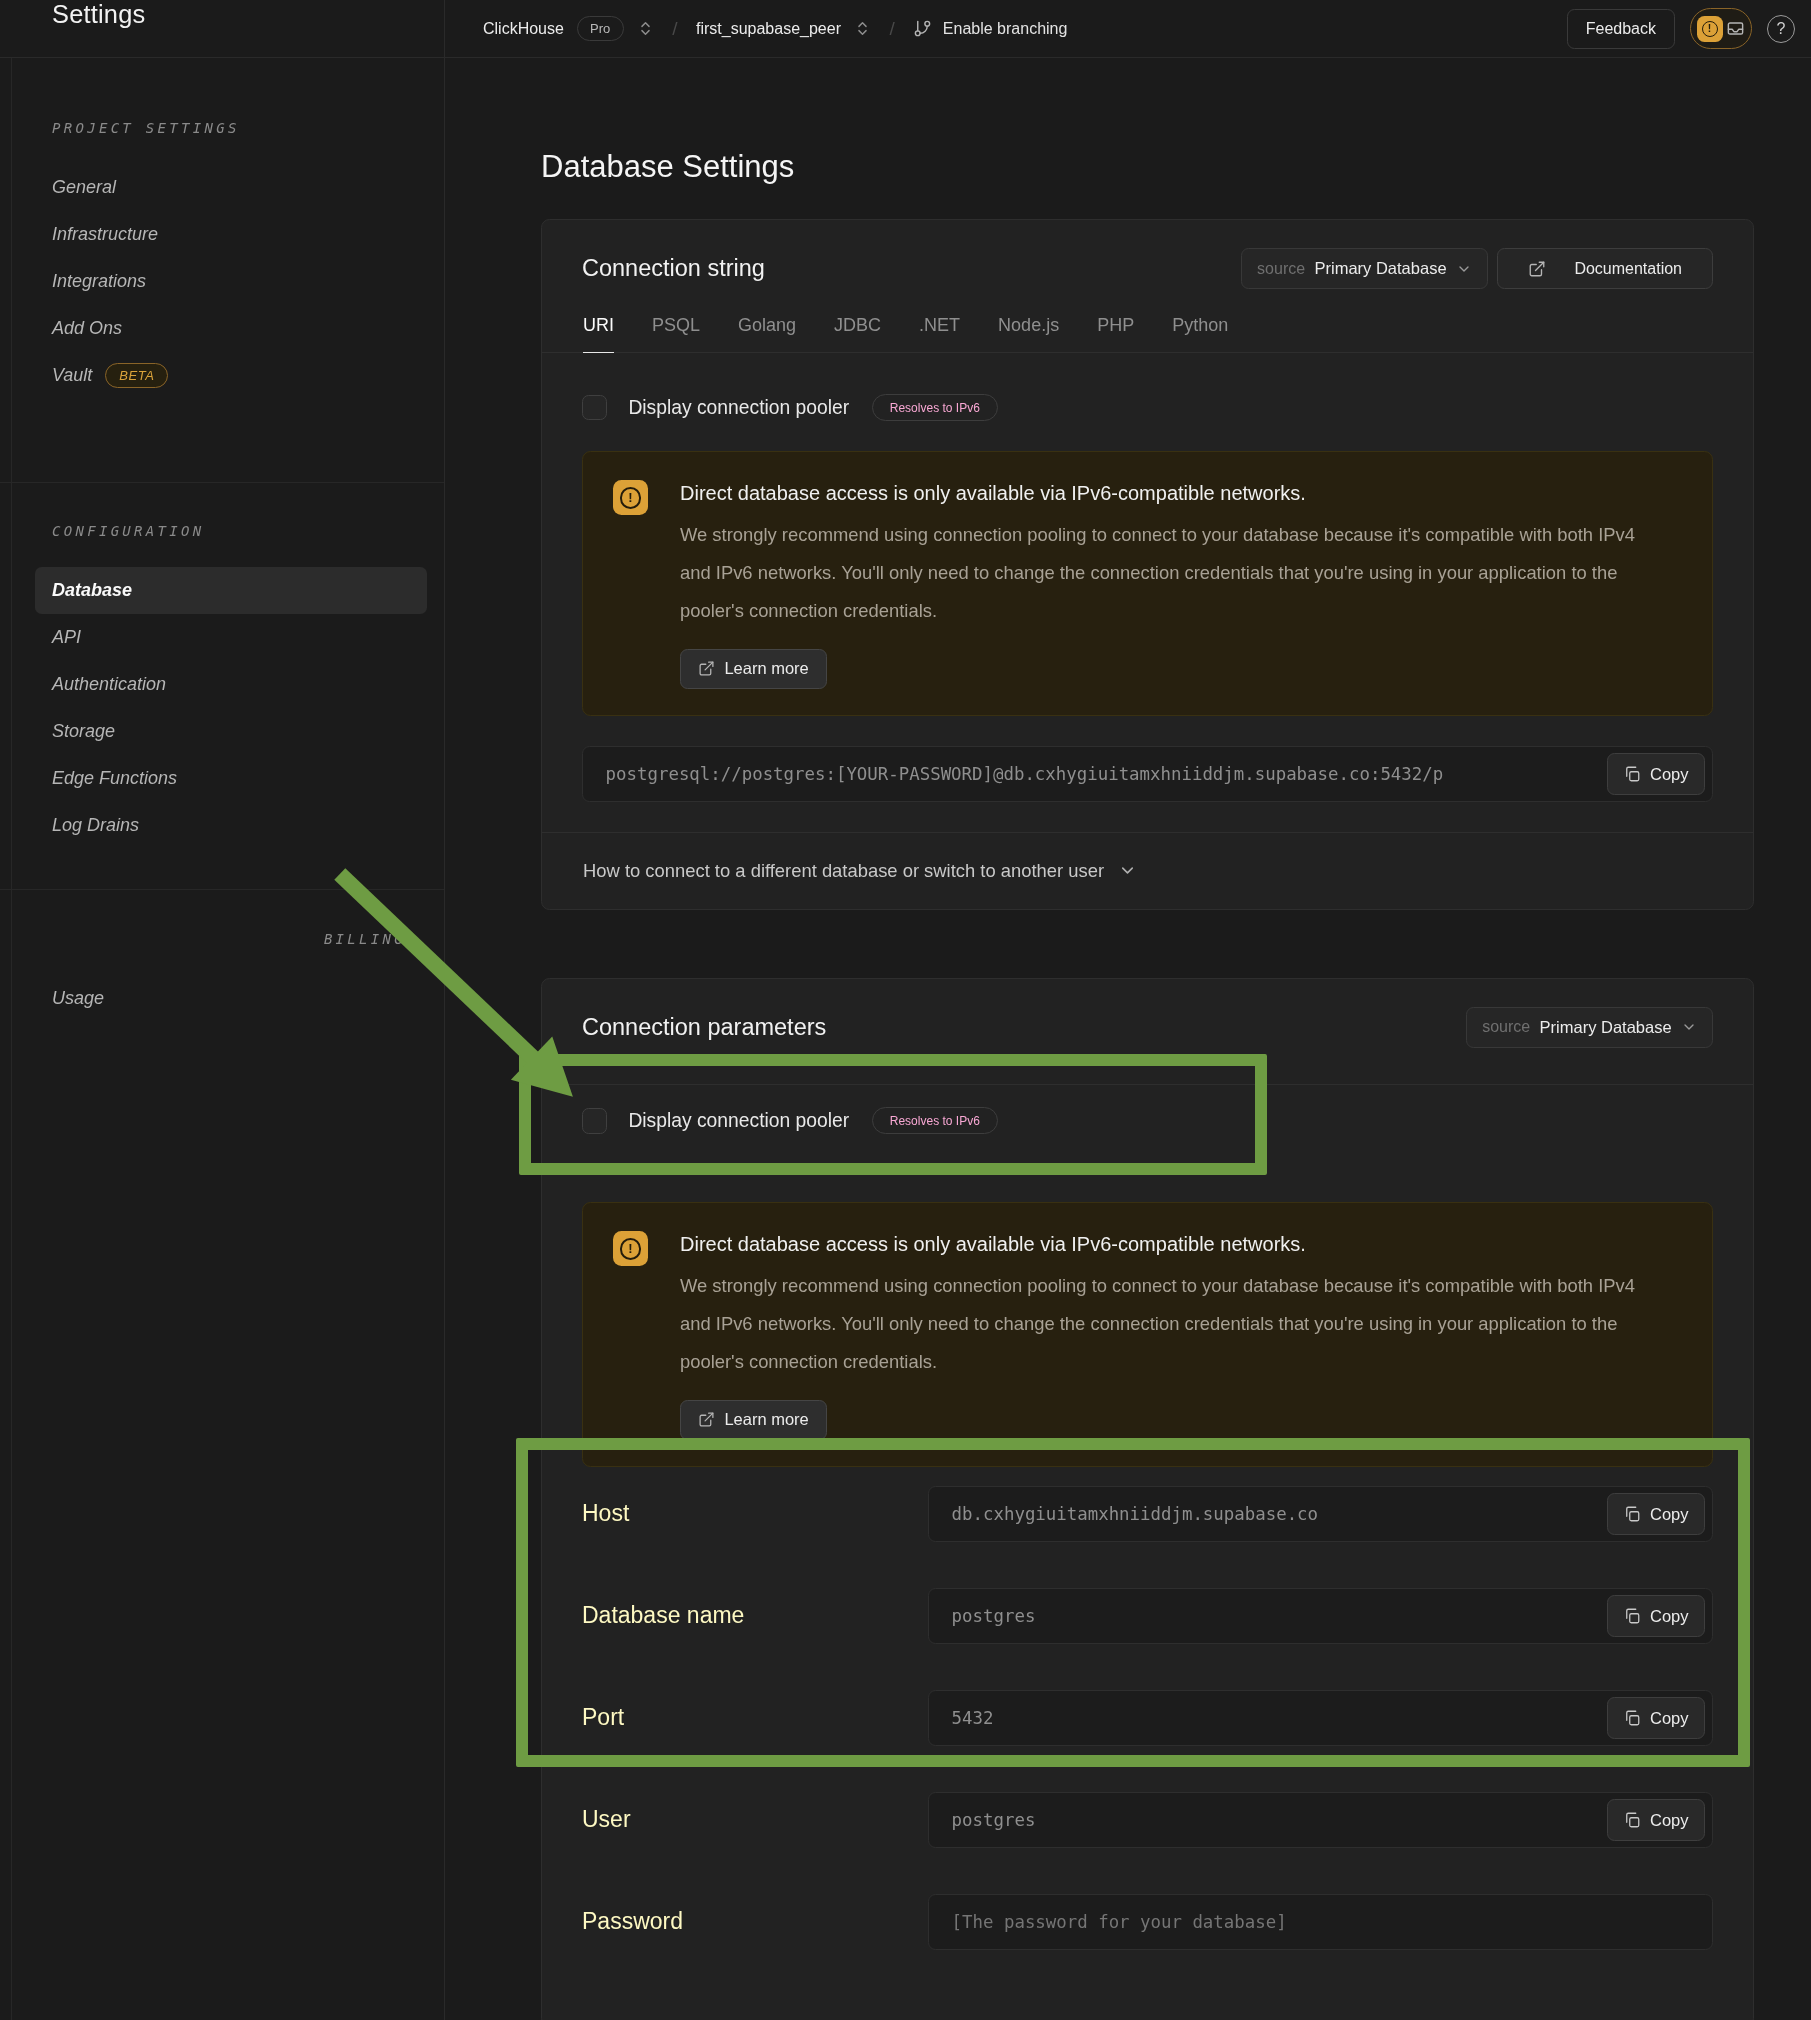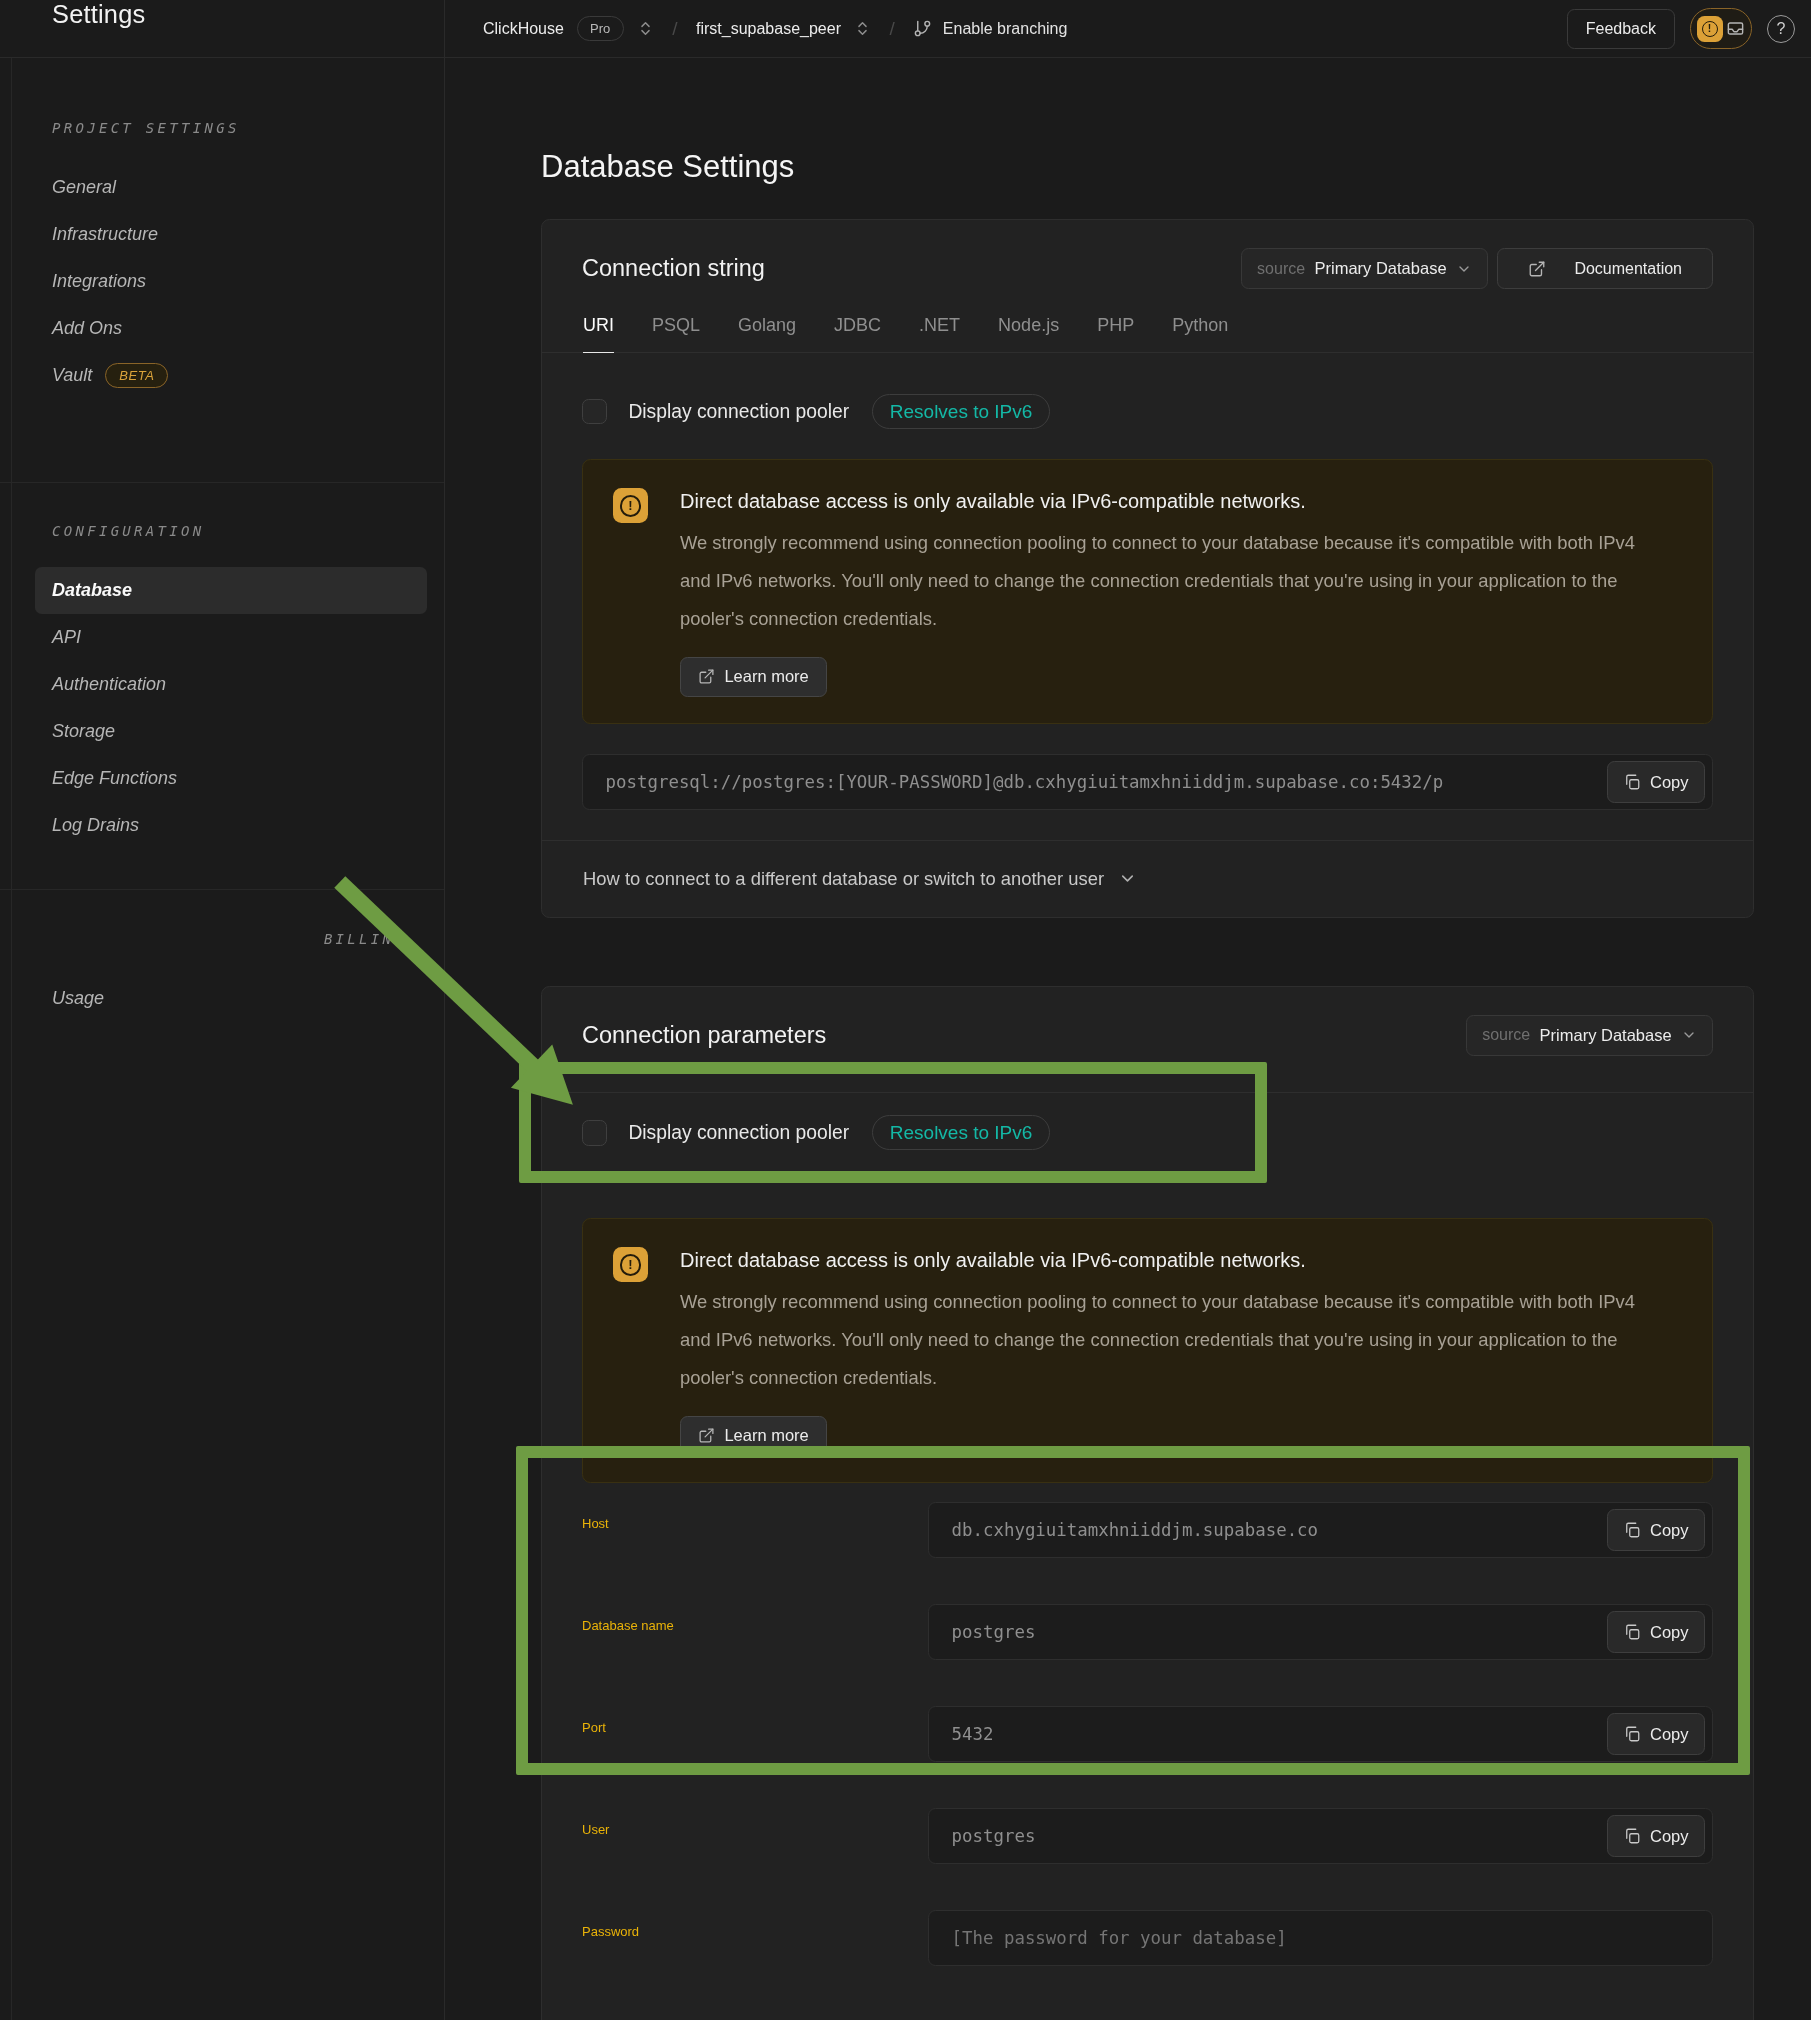--- a/index.html
+++ b/index.html
@@ -57,21 +57,21 @@
   .doc-btn svg, .learn-btn svg { color:#b5b5b5; }
 
   .tabs { display:flex; gap:38px; padding:0 41px; margin-top:26px; border-bottom:0.9px solid #2e2e2e; }
   .tab { font-size:18px; color:#8f8f8f; padding-bottom:16px; cursor:pointer; border-bottom:1.9px solid transparent; margin-bottom:-0.9px; }
   .tab.active { color:#fafafa; border-bottom-color:#e8e8e8; }
 
   .card-body { padding:41px 40px 30px 40px; }
   .pooler-row { display:flex; align-items:center; }
   .checkbox { width:25.4px; height:25.4px; border:1.4px solid #3f3f3f; background:#262626; border-radius:6.6px; cursor:pointer; flex:none; }
   .pooler-row .lbl { font-size:19.3px; color:#e9e9e9; margin-left:21px; }
-  .ipv6-badge { margin-left:22.6px; border:0.9px solid #3d3d3d; color:#14b8a6; border-radius:941px; font-size:19px; padding:5.6px 17px; }
+  .ipv6-badge { margin-left:22.6px; border:0.9px solid #3d3d3d; color:#f9a8d4; border-radius:941px; font-size:12px; padding:5.6px 17px; }
 
   .warning { margin-top:30px; background:#27200f; border:0.9px solid #393011; border-radius:8.5px; padding:28px 34px 26px 30px; display:flex; align-items:flex-start; }
   .warn-icon { width:35px; height:35px; background:#dca137; border-radius:8.5px; display:flex; align-items:center; justify-content:center; flex:none; }
   .warn-icon b { width:21.7px; height:21.7px; border:2.4px solid #241c0b; border-radius:50%; color:#241c0b; font-weight:700; font-size:13px; display:flex; align-items:center; justify-content:center; }
   .warn-text { margin-left:32px; }
   .warn-title { font-size:20px; color:#f0f0f0; line-height:26px; }
   .warn-body { margin-top:9.4px; font-size:18.4px; color:#a8a195; line-height:38px; max-width:970px; }
   .learn-btn { margin-top:19px; height:40px; padding:0 17px; background:#2e2e2e; border-color:#454545; font-size:16.5px; }
 
   .field-input { position:relative; height:56px; background:#1c1c1c; border:0.9px solid #2e2e2e; border-radius:7.5px; }
@@ -85,21 +85,21 @@
   .card-footer { border-top:0.9px solid #2e2e2e; padding:27px 41px; display:flex; align-items:center; gap:14px; }
   .card-footer span { font-size:18.4px; color:#c9c9c9; }
   .card-footer svg { color:#b0b0b0; }
 
   .card2 { margin-top:68px; }
   .card2 .card-head { padding-bottom:36px; border-bottom:0.9px solid #2e2e2e; }
   .card2 .card-body { padding-top:22.6px; }
   .card2 .warning { margin-top:68px; }
   .params { margin-top:19px; }
   .param-row { display:flex; align-items:flex-start; margin-bottom:46px; }
-  .param-row .plabel { width:346px; flex:none; font-size:13px; color:#eab308; padding-top:14px; }
+  .param-row .plabel { width:346px; flex:none; font-size:23px; color:#fef9c3; padding-top:14px; }
   .param-row .field-input { flex:1; }
 
   
   .anno { position:absolute; border:12.2px solid #6e9c43; border-radius:1.9px; pointer-events:none; z-index:40; }
   .anno-box-pooler { left:-22.6px; top:75px; width:748px; height:121px; }
   .anno-box-params { left:-26px; top:459px; width:1234px; height:329px; }
   .anno-arrow { position:absolute; left:-221px; top:-124px; pointer-events:none; z-index:41; }
 </style>
 </head>
 <body>

